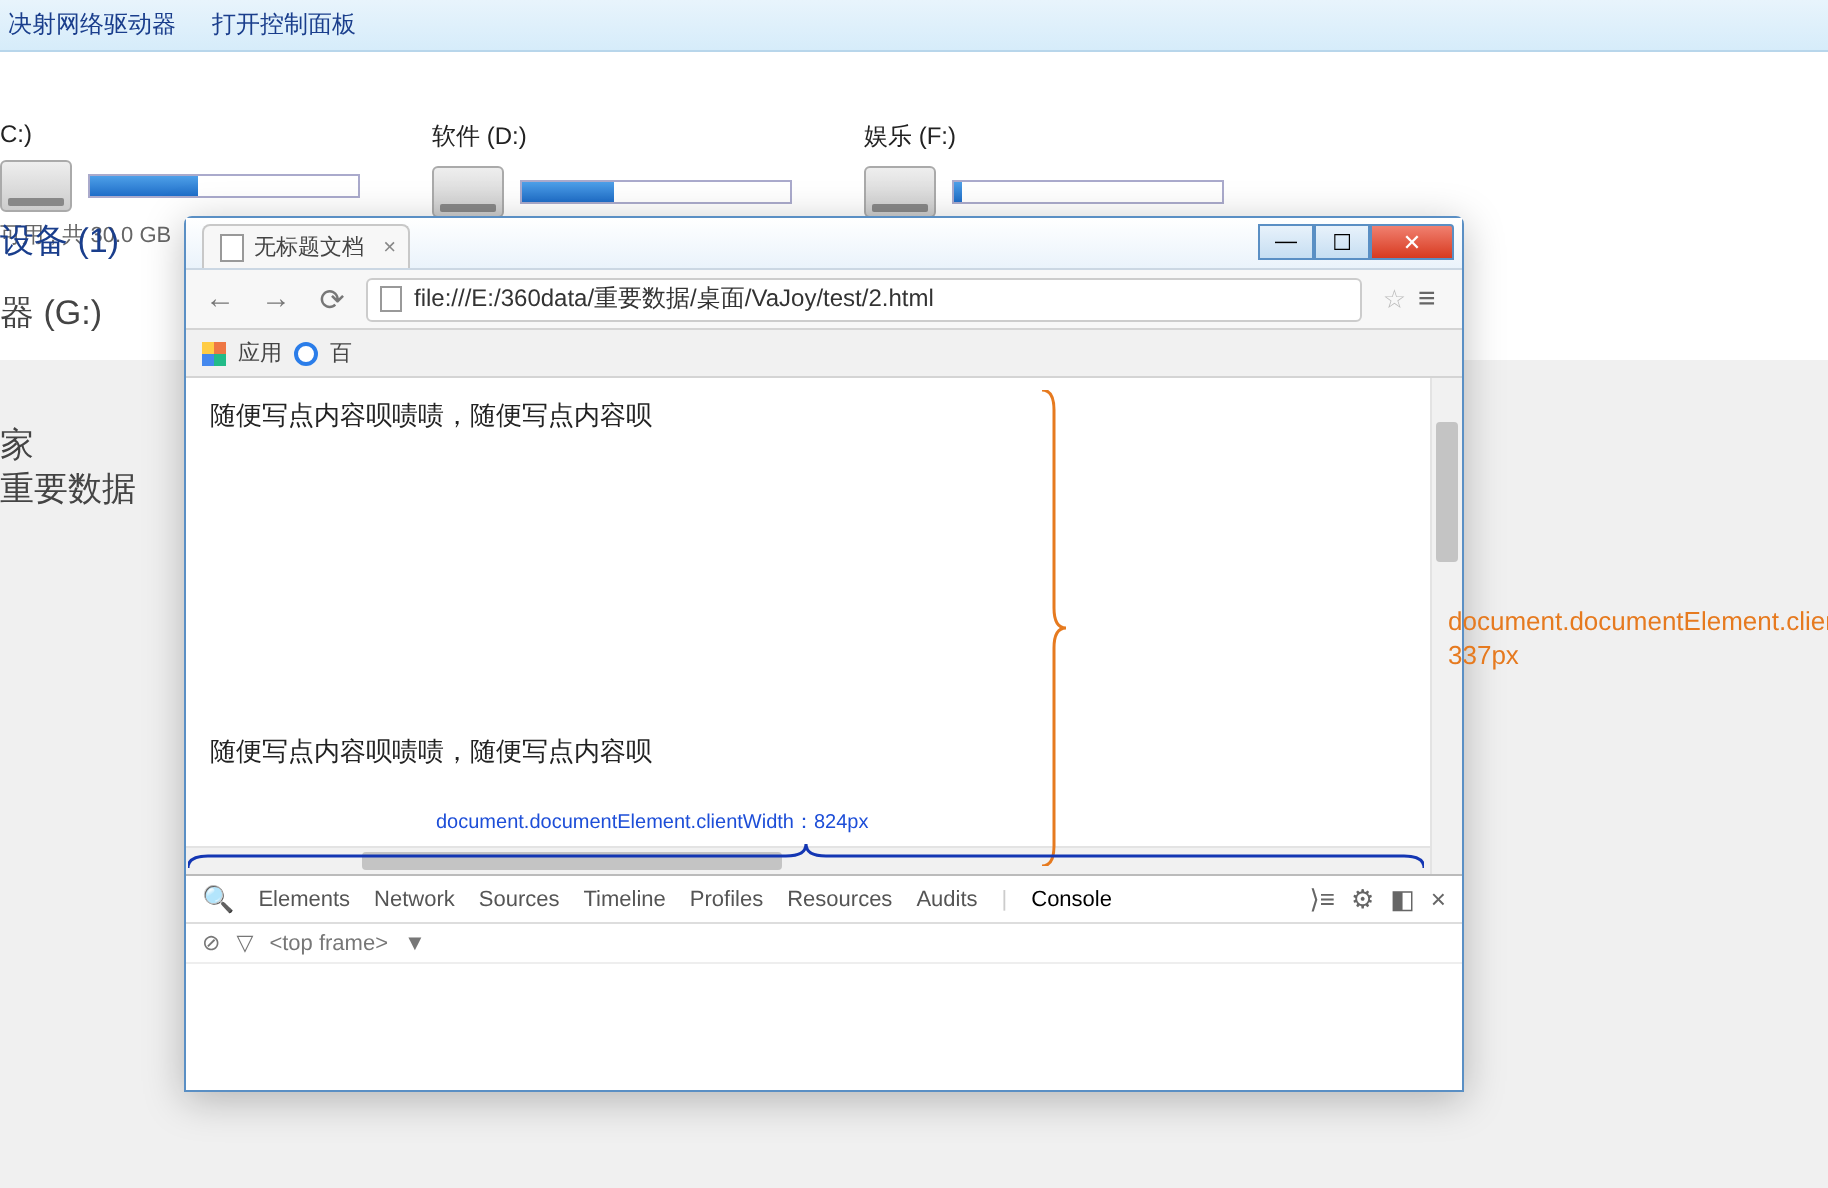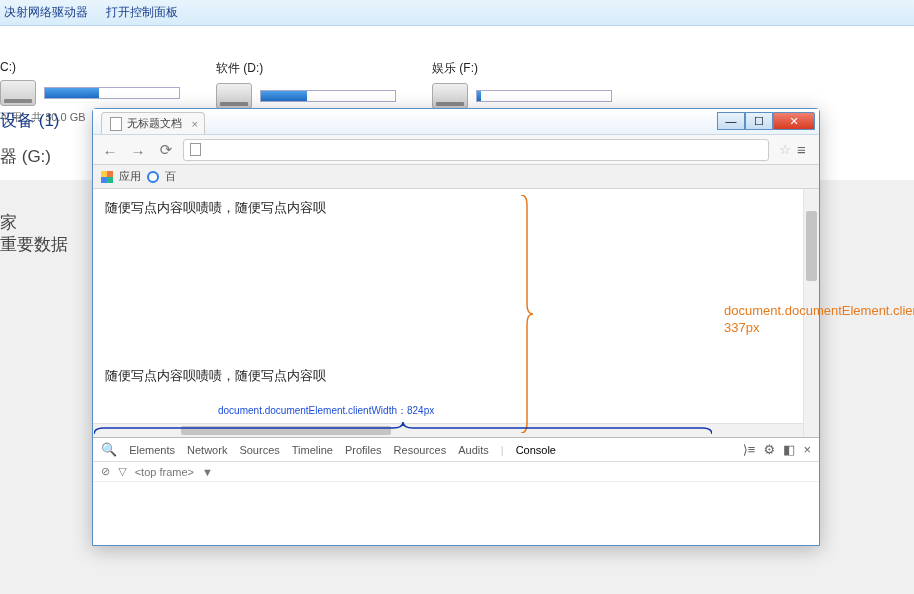--- a/index.html
+++ b/index.html
@@ -17,21 +17,21 @@
 .drive-icon { width:36px; height:26px; background:linear-gradient(#eee,#ccc); border:1px solid #aaa; border-radius:3px; position:relative; }
 .drive-icon::after{content:"";position:absolute;bottom:2px;left:3px;right:3px;height:4px;background:#888;border-radius:1px;}
 .drive-bar { flex:1; height:12px; border:1px solid #aac; background:#fff; position:relative; }
 .drive-bar-inner { height:100%; background:linear-gradient(#4ea0e8,#1f6ec8); }
 .drive-text { font-size:11px; color:#666; margin-top:4px; }
 
 .sidebar { position:absolute; left:0; top:110px; font-size:17px; color:#1a3e8c; line-height:22px; }
 .sidebar .sub { margin-left:0; color:#444; }
 
 
-.browser { position:absolute; left:92px; top:108px; width:728px; height:438px; background:#fff; border:1px solid #5a8fc4; border-radius:4px 4px 0 0; box-shadow:0 4px 20px rgba(0,0,0,.25); }
+.browser { position:absolute; left:92px; top:108px; width:640px; height:438px; background:#fff; border:1px solid #5a8fc4; border-radius:4px 4px 0 0; box-shadow:0 4px 20px rgba(0,0,0,.25); }
 .titlebar { height:26px; background:linear-gradient(#fff,#eaf3fb); border-bottom:1px solid #cbd7e3; display:flex; align-items:flex-end; position:relative; }
 .tab { margin-left:8px; height:22px; background:#f7f7f7; border:1px solid #c8c8c8; border-bottom:none; border-radius:4px 4px 0 0; display:flex; align-items:center; padding:0 22px 0 8px; font-size:11px; color:#444; gap:5px; position:relative; }
 .tab .file-ic{width:12px;height:14px;border:1px solid #999;background:#fff;}
 .tab .x{position:absolute;right:6px;font-size:11px;color:#888;}
 .winbtns { position:absolute; right:4px; top:3px; display:flex; }
 .winbtn { width:28px; height:18px; border:1px solid #5a8fc4; background:linear-gradient(#e8f2fb,#c6def2); display:flex;align-items:center;justify-content:center; font-size:11px; }
 .winbtn.close{ background:linear-gradient(#f08070,#d83a20); color:#fff; width:42px; border-radius:0 2px 0 0;}
 
 .navbar { height:30px; border-bottom:1px solid #d4d4d4; display:flex; align-items:center; padding:0 6px; gap:6px; background:#f7f7f7; }
 .navbtn { width:22px; height:22px; display:flex;align-items:center;justify-content:center; color:#777; font-size:15px; }
@@ -135,20 +135,21 @@
       <div class="winbtn close">✕</div>
     </div>
   </div>
 
   <div class="navbar">
     <div class="navbtn">←</div>
     <div class="navbtn">→</div>
     <div class="navbtn">⟳</div>
     <div class="urlbox">
       <span class="file-ic"></span>
+      <span>file:///E:/360data/重要数据/桌面/VaJoy/test/2.html</span>
     </div>
     <span class="star">☆</span>
     <span class="menu-ic">≡</span>
   </div>
 
   <div class="bookbar">
     <span class="grid-ic"></span>
     <span>应用</span>
     <span class="bai"></span>
     <span>百</span>

